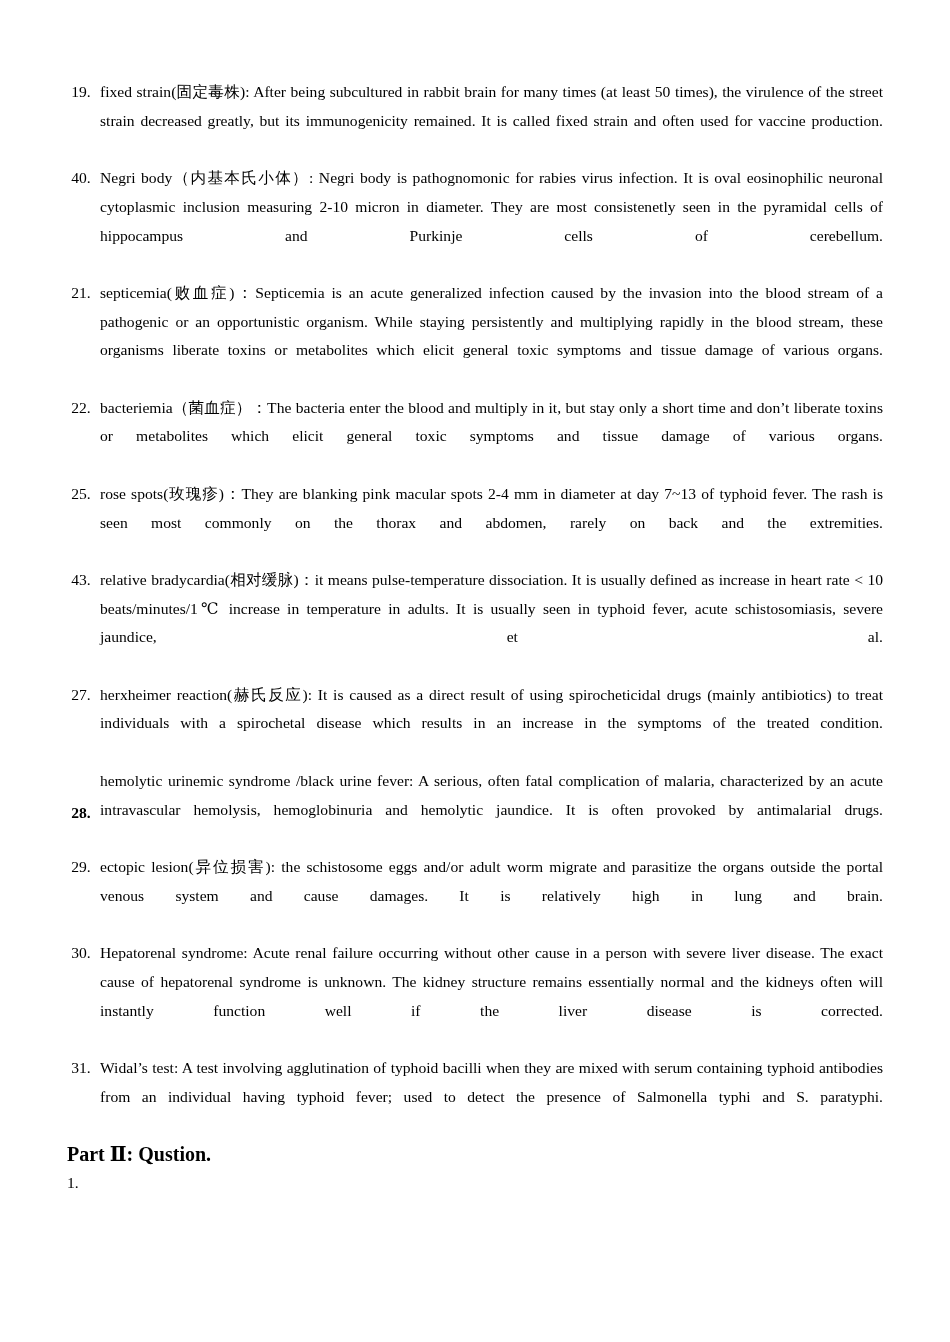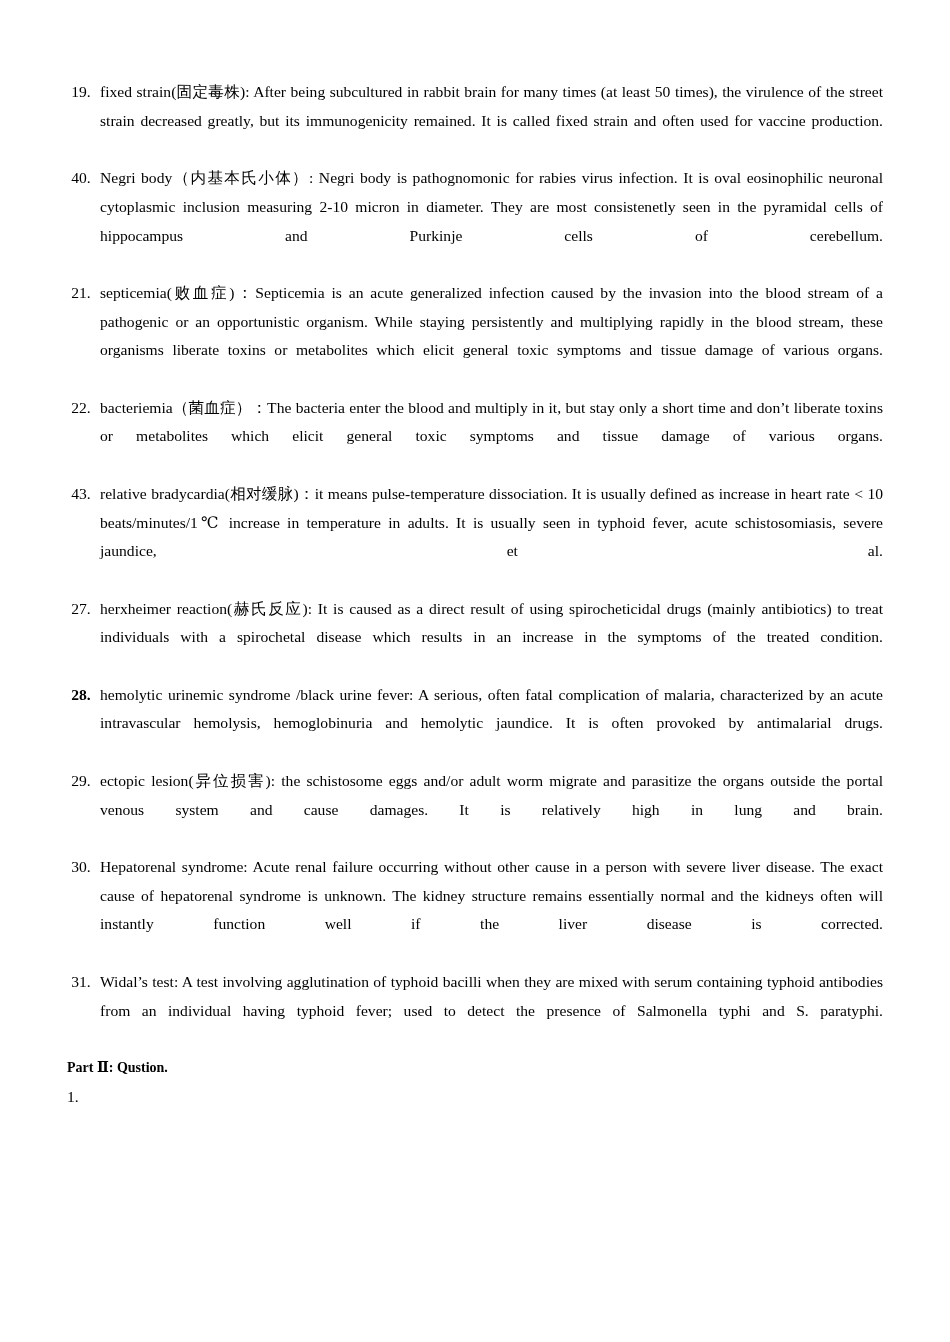--- a/index.html
+++ b/index.html
@@ -45,34 +45,35 @@
     position: absolute;
     left: 0;
     top: 0;
     width: 28px;
     text-align: center;
     font-size: 15.6px;
     line-height: 28.7px;
   }
   .defitem .num.bold {
     font-weight: bold;
+    margin-top: 32px;
   }
   .defitem .body {
     display: block;
   }
   
   .defitem .body::after {
     content: "";
     display: inline-block;
     width: 100%;
   }
 
   
   .part-heading {
-    font-size: 14px;
+    font-size: 20px;
     line-height: 28.7px;
     font-weight: bold;
     margin: 0;
     padding: 0;
     text-align: left;
   }
 
   
   .qlist {
     list-style: none;
@@ -110,20 +111,24 @@
     </li>
     <li class="defitem">
       <span class="num">21.</span>
       <span class="body">septicemia(败血症)：Septicemia is an acute generalized infection caused by the invasion into the blood stream of a pathogenic or an opportunistic organism. While staying persistently and multiplying rapidly in the blood stream, these organisms liberate toxins or metabolites which elicit general toxic symptoms and tissue damage of various organs.</span>
     </li>
     <li class="defitem">
       <span class="num">22.</span>
       <span class="body">bacteriemia（菌血症）：The bacteria enter the blood and multiply in it, but stay only a short time and don’t liberate toxins or metabolites which elicit general toxic symptoms and tissue damage of various organs.</span>
     </li>
     <li class="defitem">
+      <span class="num">25.</span>
+      <span class="body">rose spots(玫瑰疹)：They are blanking pink macular spots 2-4 mm in diameter at day 7~13 of typhoid fever. The rash is seen most commonly on the thorax and abdomen, rarely on back and the extremities.</span>
+    </li>
+    <li class="defitem">
       <span class="num">43.</span>
       <span class="body">relative bradycardia(相对缓脉)：it means pulse-temperature dissociation. It is usually defined as increase in heart rate &lt; 10 beats/minutes/1℃ increase in temperature in adults. It is usually seen in typhoid fever, acute schistosomiasis, severe jaundice, et al.</span>
     </li>
     <li class="defitem">
       <span class="num">27.</span>
       <span class="body">herxheimer reaction(赫氏反应): It is caused as a direct result of using spirocheticidal drugs (mainly antibiotics) to treat individuals with a spirochetal disease which results in an increase in the symptoms of the treated condition.</span>
     </li>
     <li class="defitem">
       <span class="num bold">28.</span>
       <span class="body">hemolytic urinemic syndrome /black urine fever: A serious, often fatal complication of malaria, characterized by an acute intravascular hemolysis, hemoglobinuria and hemolytic jaundice. It is often provoked by antimalarial drugs.</span>

